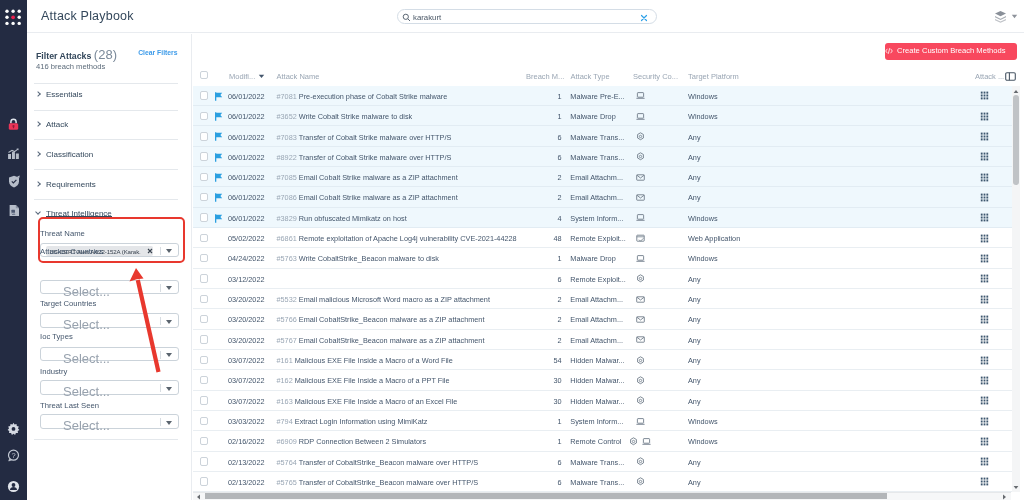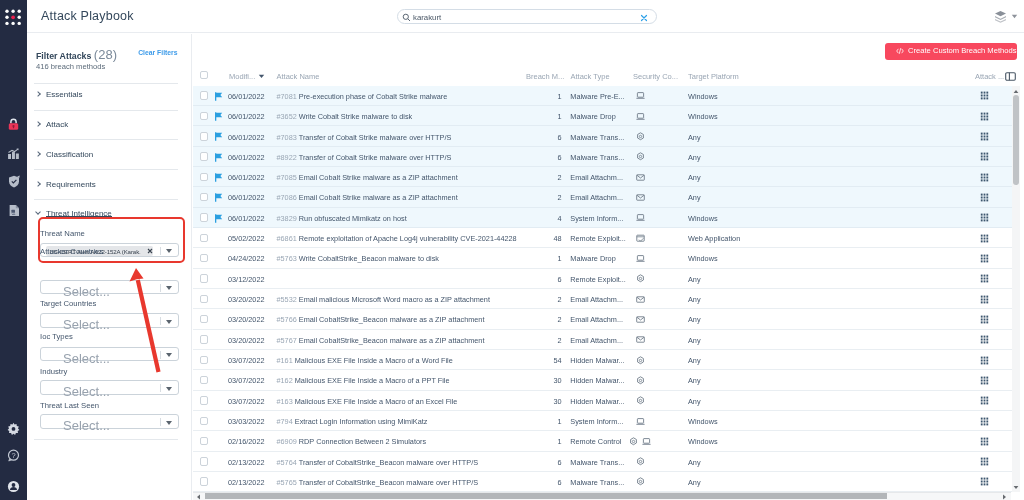--- a/index.html
+++ b/index.html
@@ -16,21 +16,21 @@
 #fpanel{position:absolute;left:27px;top:34px;width:165px;height:466px;background:#fff;border-right:1px solid #e9ecf0}
 .fdiv{position:absolute;left:7px;width:144px;border-top:1px solid #e4e8ec}
 .sect{position:absolute;left:19px;font-size:8px;font-weight:normal;color:#33475b}
 .chev{position:absolute;left:9px;width:4px;height:4px;border-right:1.3px solid #56677a;border-bottom:1.3px solid #56677a}
 .flabel{position:absolute;left:13px;font-size:7.7px;color:#44566c}
 .fsel{position:absolute;left:13px;width:138.5px;height:14.5px;border:1px solid #cbd3da;border-radius:3px;background:#fff}
 .fsel .ph{position:absolute;left:22px;top:3.2px;font-size:13px;color:#98a2ae}
 .fsel .sep{position:absolute;right:16.5px;top:3.2px;width:1px;height:8px;background:#d8dde2}
 .fsel .car{position:absolute;right:6px;top:5.5px;width:0;height:0;border-left:3.2px solid transparent;border-right:3.2px solid transparent;border-top:4px solid #5a646e}
 
-#btn{position:absolute;left:885px;top:43px;width:131.5px;height:16.5px;background:#f8485e;border-radius:3px;color:#fff;font-size:7.6px;line-height:16.5px;text-align:right}
+#btn{position:absolute;left:885px;top:43px;width:131.5px;height:16.5px;background:#f8485e;border-radius:3px;color:#fff;font-size:7.6px;line-height:16.5px;text-align:left}
 .hcell{position:absolute;top:71.5px;font-size:7.5px;color:#9aa6b4}
 #thead-border{position:absolute;left:193px;top:85.8px;width:818px;border-top:1px solid #dbe2e8}
 .row{position:absolute;left:193px;width:818.5px;border-bottom:1px solid #e9eef2;background:#fff}
 .row.blue{background:#eff8fd;border-bottom:1px solid #e2ecf3}
 .row>*{position:absolute}
 .cb{left:6.5px;top:5.6px;width:8.5px;height:8.5px;border:1px solid #ccd3da;border-radius:2px;background:#fff}
 .hcb{position:absolute;left:199.5px;top:70.5px;width:8.5px;height:8.5px;border:1px solid #ccd3da;border-radius:2px;background:#fff}
 .flag{left:20.5px;top:5.8px}
 .date{left:35px;top:6.1px;font-size:7.3px;color:#44566c}
 .aname{left:83.5px;top:6.1px;font-size:7.3px;color:#44566c;white-space:nowrap}

